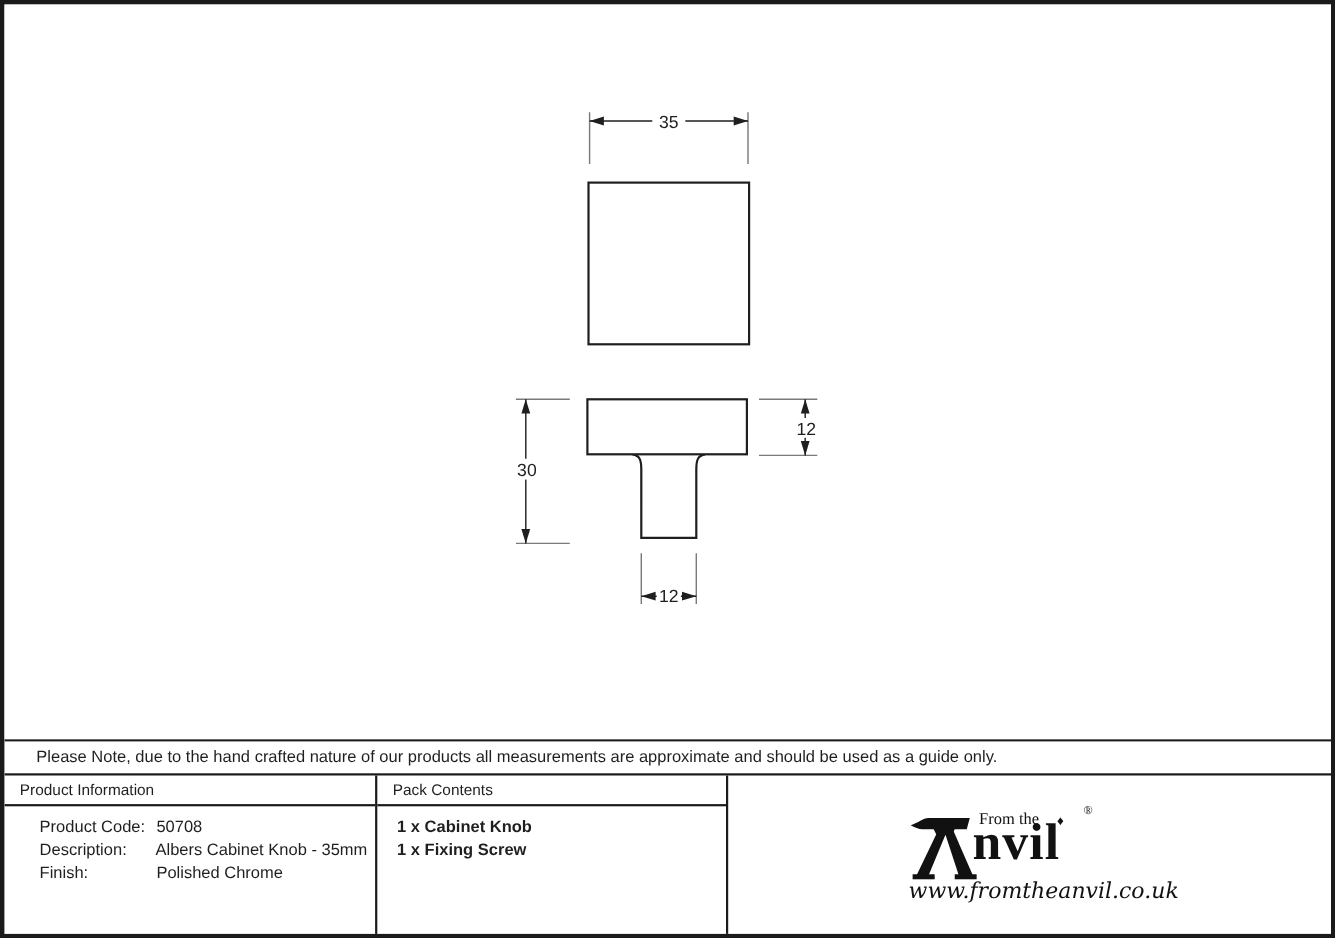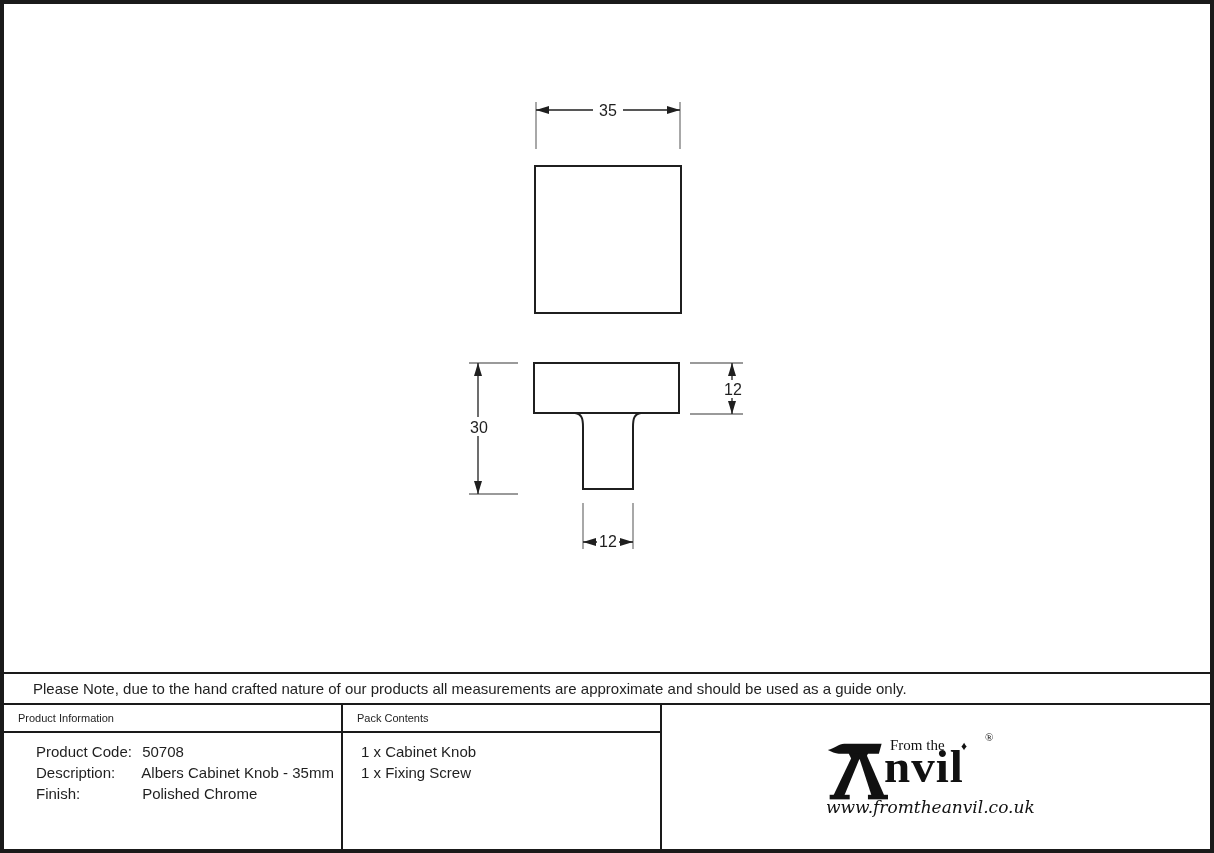--- a/index.html
+++ b/index.html
@@ -48,28 +48,28 @@
     height: 146px;
     border-top: 2px solid #1a1a1a;
   }
   .info-col { border-right: 2px solid #1a1a1a; display: flex; flex-direction: column; }
   .col-header {
     height: 28px;
     display: flex;
     align-items: center;
     padding-left: 14px;
     border-bottom: 2px solid #1a1a1a;
-    font-size: 11px;
+    font-size: 14px;
   }
   .col-body { padding: 8px 0 0 18px; font-size: 15px; margin-left: 14px; }
   .col-body .spec-row { line-height: 21px; white-space: nowrap; }
   .spec-label { display: inline-block; width: 102px; }
   .fixing .col-body { padding-left: 16px; }
   .fixing .spec-label { width: 104px; }
-  .pack .col-body { padding-left: 4px; }
+  .pack .col-body { padding-left: 4px; font-weight: bold; }
   .pack .pack-item { line-height: 21px; }
 
   
   .logo-cell {
     display: flex;
     align-items: center;
     justify-content: flex-end;
     text-decoration: underline;
   }
   .logo-box { position: relative; width: 172px; height: 92px; }
@@ -84,21 +84,21 @@
     position: absolute; left: 58px; top: 12px;
     font-family: "Liberation Serif", serif;
     font-weight: 700; font-size: 47px; line-height: 47px; color: #111;
     letter-spacing: 1px;
   }
   .logo-reg { position: absolute; left: 159px; top: 0px; font-family: "Liberation Serif", serif; font-size: 11px; color: #111; }
   .logo-url {
     position: absolute; left: 0; top: 66px; width: 172px;
     text-align: center;
     font-family: "DejaVu Serif", serif;
-    font-style: italic; font-size: 17px; color: #111;
+    font-style: italic; font-size: 20px; color: #111;
     white-space: nowrap;
   }
 </style>
 </head>
 <body>
 
 <div class="sheet">
 
   <div class="drawing-area">
     <svg width="1206" height="668" viewBox="4 4 1206 668">

